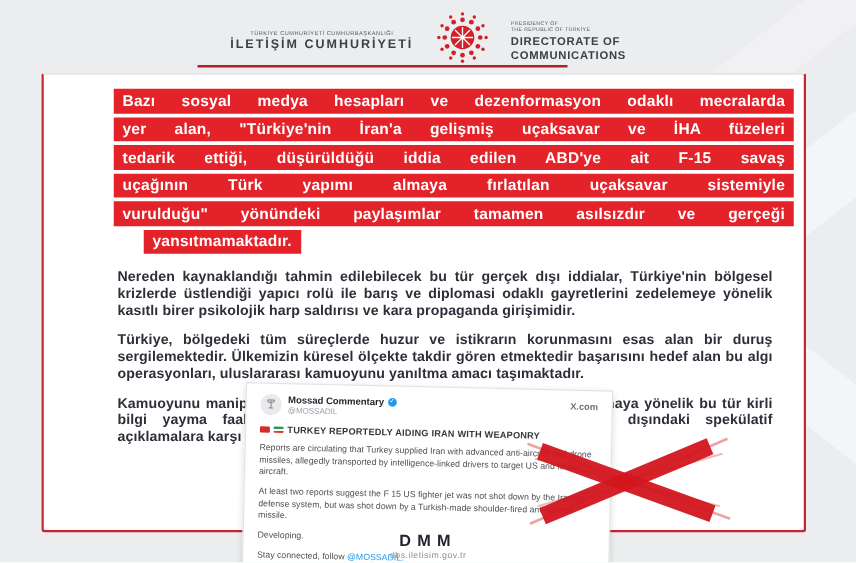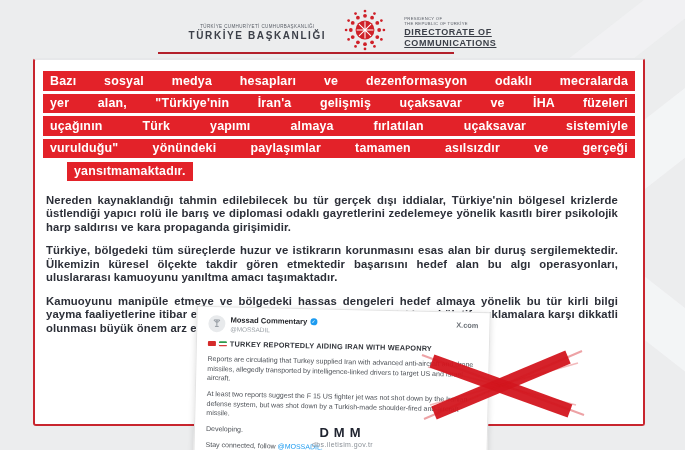--- a/index.html
+++ b/index.html
@@ -12,26 +12,26 @@
   .wm2{right:-80px;top:260px;width:300px;height:50px;transform:rotate(38deg);}
   .wm3{right:-40px;top:20px;width:200px;height:40px;transform:rotate(-38deg);opacity:.5;}
 
   
   .hdr{position:absolute;top:9px;left:0;right:0;display:flex;justify-content:center;align-items:center;gap:18px;z-index:2;}
   .logo-left{text-align:center;color:#3c4049;}
   .logo-left .sup{font-size:4.5px;letter-spacing:.4px;color:#565b64;white-space:nowrap;}
   .logo-left .main{font-size:10px;font-weight:bold;letter-spacing:1.6px;white-space:nowrap;margin-top:1px;}
   .logo-right{text-align:left;color:#3c4049;}
   .logo-right .sup{font-size:4.2px;letter-spacing:.3px;color:#565b64;line-height:1.25;}
-  .logo-right .main{font-size:9px;font-weight:bold;letter-spacing:.6px;line-height:1.12;margin-top:1px;text-decoration:underline;}
+  .logo-right .main{font-size:9px;font-weight:bold;letter-spacing:.6px;line-height:1.12;margin-top:1px;}
   .hdr-rule{position:absolute;left:158px;top:52px;width:296px;height:2px;background:#b3202b;z-index:2;}
 
   
   .card{position:absolute;left:33px;top:58px;width:612px;height:368px;background:#ffffff;
-        border:2px solid #c8252e;border-top-color:#e7e8ea;border-radius:3px;z-index:1;box-sizing:border-box;}
+        border:2px solid #c8252e;border-top-color:#e7e8ea;border-radius:3px;z-index:1;box-sizing:border-box;padding-left:48px;}
   .hl{margin:11px 8px 8px 8px;}
   .hl-line{display:block;background:#e32229;color:#ffffff;font-weight:bold;font-size:12.4px;
            letter-spacing:.2px;padding:2.5px 7px 3px 7px;margin:0 0 3px 0;
            text-align:justify;text-align-last:justify;}
   .hl-line.last{display:inline-block;text-align:left;text-align-last:left;margin-left:24px;}
   .paras{margin:10px 25px 0 11px;color:#2c2f38;font-size:11.3px;font-weight:600;
          line-height:1.19;text-align:justify;letter-spacing:.1px;}
   .paras p{margin:0 0 10px 0;}
 
   
@@ -69,21 +69,21 @@
 
 <div class="stage">
 
   <div class="wm wm1"></div>
   <div class="wm wm2"></div>
   <div class="wm wm3"></div>
 
   <div class="hdr">
     <div class="logo-left">
       <div class="sup">TÜRKİYE CUMHURİYETİ CUMHURBAŞKANLIĞI</div>
-      <div class="main">TÜRKİYE BAŞKANLIĞI</div>
+      <div class="main">İLETİŞİM CUMHURİYETİ</div>
     </div>
     <span>
       <svg width="42" height="42" viewBox="0 0 40 40">
         <g fill="#cf2129">
           <circle cx="20" cy="20" r="9"></circle>
           <circle cx="38" cy="20" r="1.3"></circle>
             <circle cx="35.6" cy="29" r="1.3"></circle>
             <circle cx="29" cy="35.6" r="1.3"></circle>
           <circle cx="20" cy="38" r="1.3"></circle>
             <circle cx="11" cy="35.6" r="1.3"></circle>
@@ -118,20 +118,21 @@
       <div class="main">DIRECTORATE OF</div>
       <div class="main">COMMUNICATIONS</div>
     </div>
   </div>
   <div class="hdr-rule"></div>
 
   <div class="card">
     <div class="hl">
       <span class="hl-line">Bazı sosyal medya hesapları ve dezenformasyon odaklı mecralarda</span>
       <span class="hl-line">yer alan, "Türkiye'nin İran'a gelişmiş uçaksavar ve İHA füzeleri</span>
+      <span class="hl-line">tedarik ettiği, düşürüldüğü iddia edilen ABD'ye ait F-15 savaş</span>
       <span class="hl-line">uçağının Türk yapımı almaya fırlatılan uçaksavar sistemiyle</span>
       <span class="hl-line">vurulduğu" yönündeki paylaşımlar tamamen asılsızdır ve gerçeği</span>
       <span class="hl-line last">yansıtmamaktadır.</span>
     </div>
     <div class="paras">
       <p>Nereden kaynaklandığı tahmin edilebilecek bu tür gerçek dışı iddialar, Türkiye'nin bölgesel krizlerde üstlendiği yapıcı rolü ile barış ve diplomasi odaklı gayretlerini zedelemeye yönelik kasıtlı birer psikolojik harp saldırısı ve kara propaganda girişimidir.</p>
       <p>Türkiye, bölgedeki tüm süreçlerde huzur ve istikrarın korunmasını esas alan bir duruş sergilemektedir. Ülkemizin küresel ölçekte takdir gören etmektedir başarısını hedef alan bu algı operasyonları, uluslararası kamuoyunu yanıltma amacı taşımaktadır.</p>
       <p>Kamuoyunu manipüle etmeye ve bölgedeki hassas dengeleri hedef almaya yönelik bu tür kirli bilgi yayma faaliyetlerine itibar edilmemelidir. Resmi kaynaklar dışındaki spekülatif açıklamalara karşı dikkatli olunması büyük önem arz etmektedir.</p>
     </div>
 

